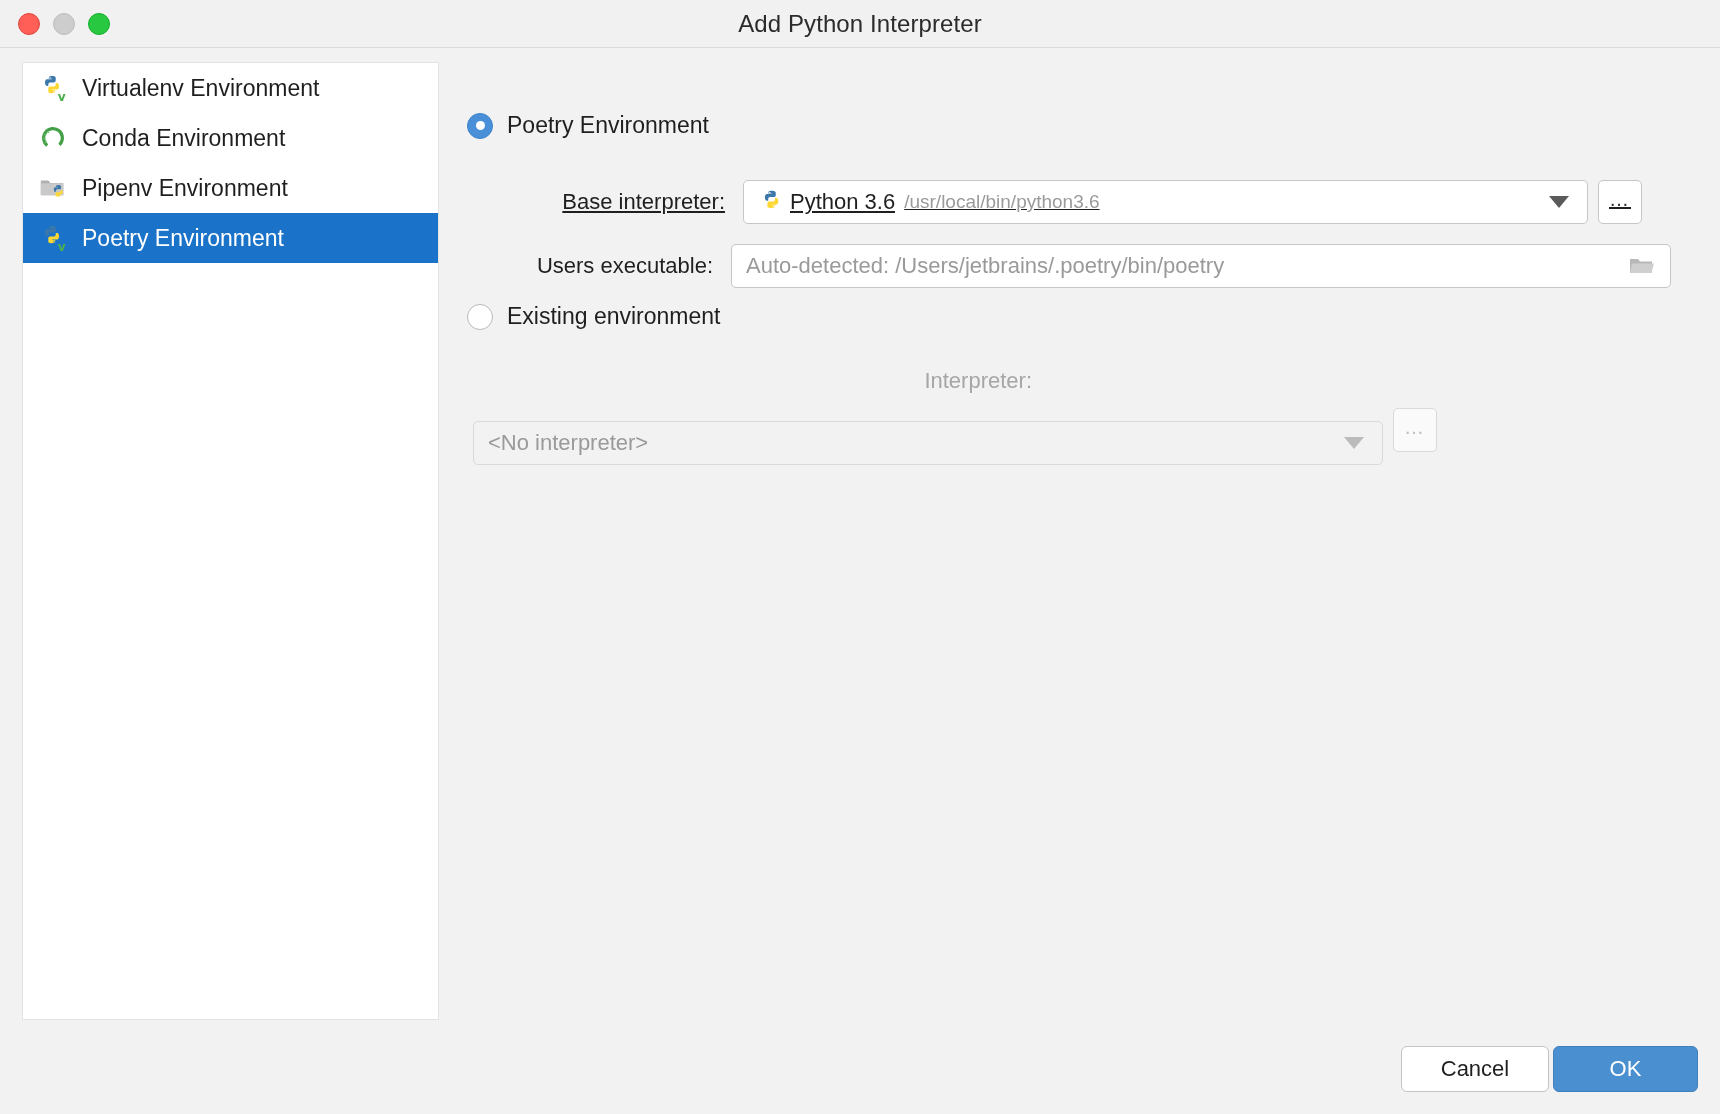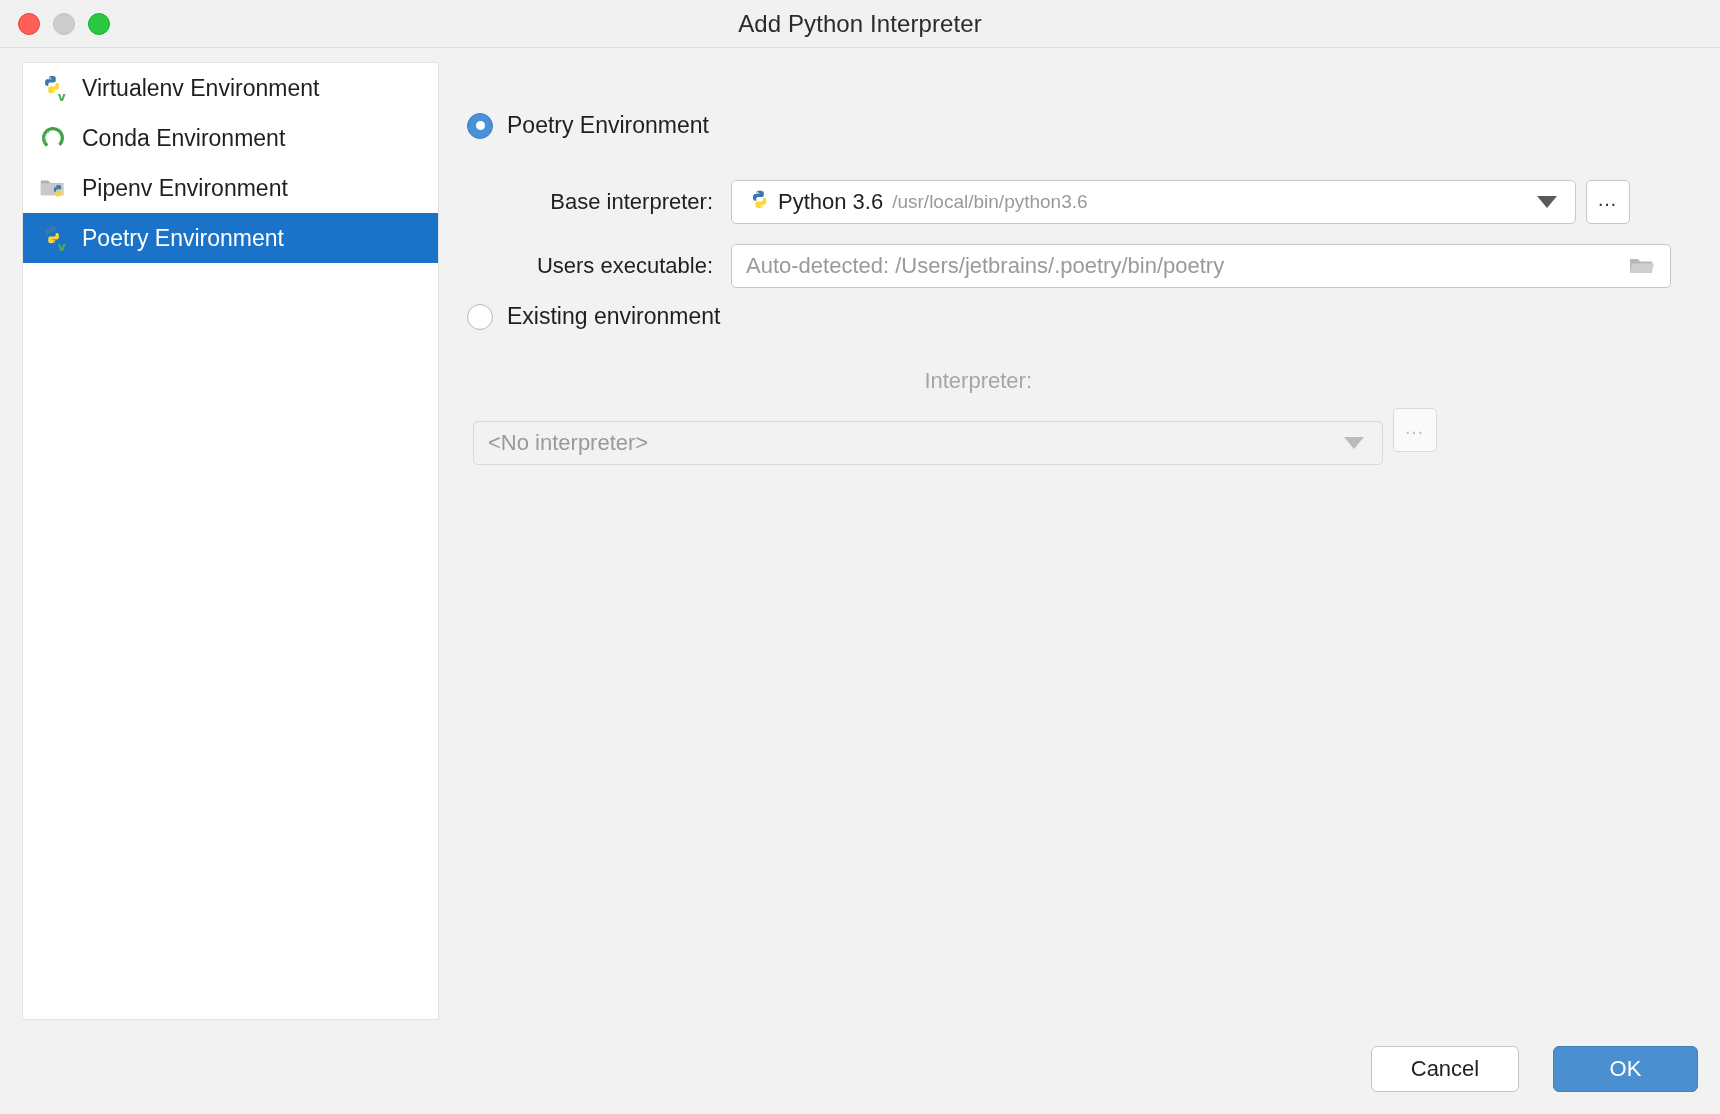--- a/index.html
+++ b/index.html
@@ -159,21 +159,21 @@
     color: #1f1f1f;
     white-space: nowrap;
   }
 
   
   .field-row {
     position: absolute;
     display: flex;
     align-items: center;
   }
-  #row-base-interp { left: 0px;  top: 132px; }
+  #row-base-interp { left: 12px;  top: 132px; text-decoration: underline; }
   #row-poetry-exec { left: 0px;  top: 196px; }
   #row-interpreter { left: 0px;  top: 320px; flex-direction: column; }
 
   .field-label {
     font-size: 22px;
     color: #1f1f1f;
     text-align: right;
     white-space: nowrap;
   }
   .field-label.disabled { color: #a6a6a6; }
@@ -257,21 +257,21 @@
   
   .py-inline { width: 28px; height: 28px; flex: 0 0 28px; margin-right: 4px; }
 
   
   .footer {
     position: absolute;
     right: 22px;
     bottom: 22px;
     display: flex;
     align-items: center;
-    gap: 34px;
+    gap: 4px;
   }
   .btn {
     height: 46px;
     min-width: 148px;
     border-radius: 6px;
     font-size: 22px;
     display: flex;
     align-items: center;
     justify-content: center;
     cursor: default;

